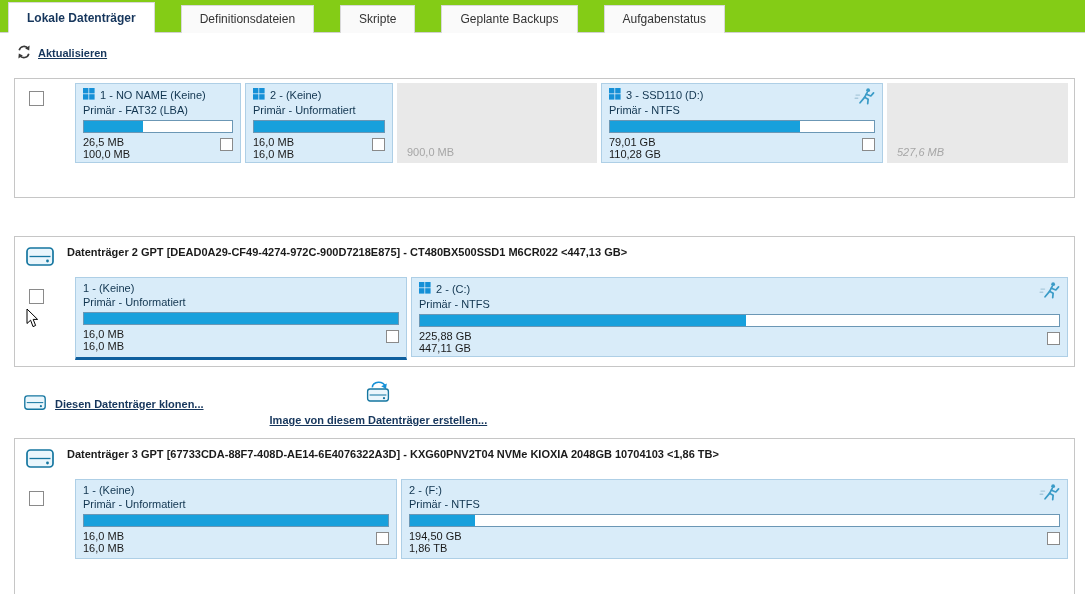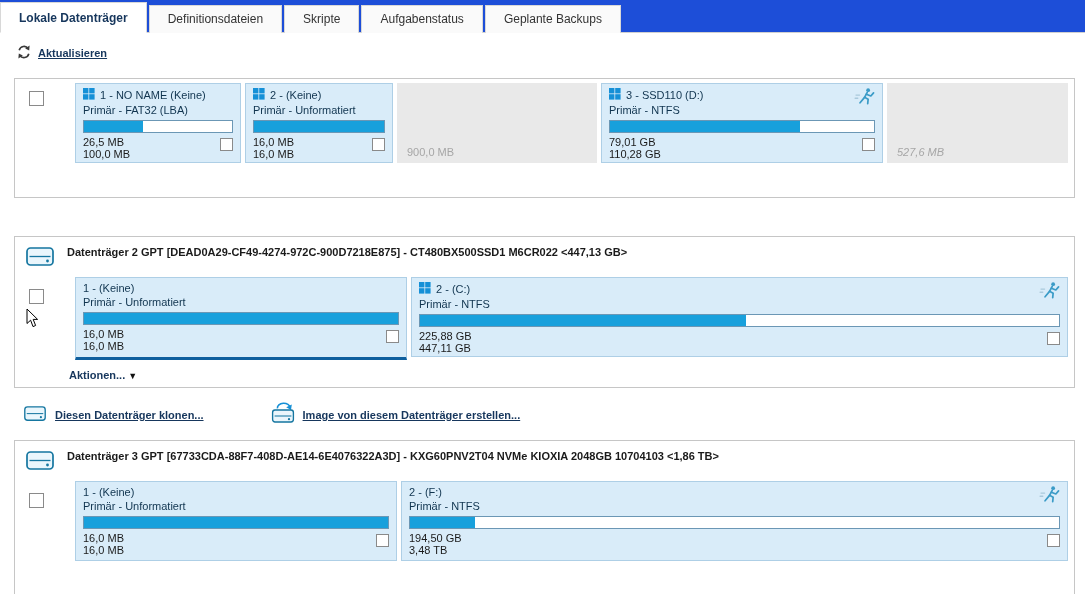--- a/index.html
+++ b/index.html
@@ -6,22 +6,22 @@
   html,body { margin:0; padding:0; }
   body {
     width:1085px; height:594px; overflow:hidden; position:relative;
     background:#ffffff; color:#1a1a1a;
     font-family:"Liberation Sans", sans-serif; font-size:11px;
   }
 
   
   .tabbar {
     display:flex; align-items:flex-end;
-    background:#1d4ed8; border-bottom:1px solid #d0d0d0;
-    height:33px; 
+    background:#84cc16; border-bottom:1px solid #d0d0d0;
+    height:33px; padding-left:8px;gap:24px;
   }
   .tab {
     padding:6px 18px 7px 18px; font-size:12px; color:#333;
     background:#fafafa; border:1px solid #d8d8d8; border-bottom:none;
     margin-bottom:-1px; margin-right:2px; cursor:default; white-space:nowrap;
   }
   .tab.active {
     background:#ffffff; color:#16365c; font-weight:bold;
     border-bottom:1px solid #ffffff; padding-top:8px;
   }
@@ -67,39 +67,39 @@
 
   .runner { position:absolute; top:3px; right:6px; }
 
   .actions-row { grid-column:2; padding:3px 0 6px 2px; }
   .actions-link { color:#16365c; font-weight:bold; cursor:pointer; }
   .actions-link .tri { font-size:9px; color:#111; }
 
   
   .links-row { display:flex; align-items:center; margin:14px 0 12px 22px; }
   .links-row .item { display:flex; align-items:center; gap:7px; }
-  .links-row .item + .item { margin-left:66px; }
+  .links-row .item + .item { margin-left:66px;flex-direction:column; }
 
   .gap1 { height:8px; }
   .gap2 { height:38px; }
 
   .panel3pad { grid-column:1 / 3; height:38px; }
 
   
   .cursor { position:absolute; left:26px; top:308px; pointer-events:none; }
 </style>
 </head>
 <body>
 
 <div class="tabbar">
   <div class="tab active">Lokale Datenträger</div>
   <div class="tab">Definitionsdateien</div>
   <div class="tab">Skripte</div>
+  <div class="tab">Geplante Backups</div>
   <div class="tab">Aufgabenstatus</div>
-  <div class="tab">Geplante Backups</div>
 </div>
 
 <div class="toolbar">
   <span>
     <svg width="16" height="16" viewBox="0 0 16 16">
       <path d="M3.2 6.2 A5 5 0 0 1 12.2 4.6" fill="none" stroke="#3a3a3a" stroke-width="1.6"></path>
       <polygon points="13.6,1.6 13.2,6.4 9.2,4.4" fill="#3a3a3a"></polygon>
       <path d="M12.8 9.8 A5 5 0 0 1 3.8 11.4" fill="none" stroke="#3a3a3a" stroke-width="1.6"></path>
       <polygon points="2.4,14.4 2.8,9.6 6.8,11.6" fill="#3a3a3a"></polygon>
     </svg>
@@ -273,23 +273,20 @@
         <div class="sizes">
           <div>225,88 GB</div>
           <div>447,11 GB</div>
         </div>
         <span class="cb small"></span>
       </div>
     </div>
 
   </div>
 
-  <div class="actions-row">
-    <span class="actions-link"><span>Aktionen...</span> <span class="tri">▼</span></span>
-  </div>
 </div>
 
 <div class="links-row">
   <span class="item">
     <span>
       <svg width="26" height="22" viewBox="0 0 32 28">
         <rect x="3" y="5" width="26" height="17" rx="3.5" fill="#eaf6fc" stroke="#1576a0" stroke-width="1.7"></rect>
         <line x1="5.5" y1="13.5" x2="26.5" y2="13.5" stroke="#1576a0" stroke-width="1.3"></line>
         <circle cx="23.5" cy="18" r="1.4" fill="#1576a0"></circle>
       </svg>
@@ -357,21 +354,21 @@
           <path d="M2 9 h4 M1 12.5 h3" stroke="#a9c9dc" stroke-width="1.4" stroke-linecap="round"></path>
         </svg>
       </span>
       <div class="part-sub">Primär - NTFS</div>
       <div class="bar">
           <div class="bar-fill" style="width: 10%;"></div>
         </div>
       <div class="part-foot">
         <div class="sizes">
           <div>194,50 GB</div>
-          <div>3,48 TB</div>
+          <div>1,86 TB</div>
         </div>
         <span class="cb small"></span>
       </div>
     </div>
 
   </div>
   <div class="panel3pad"></div>
 </div>
 
 <span class="cursor">

